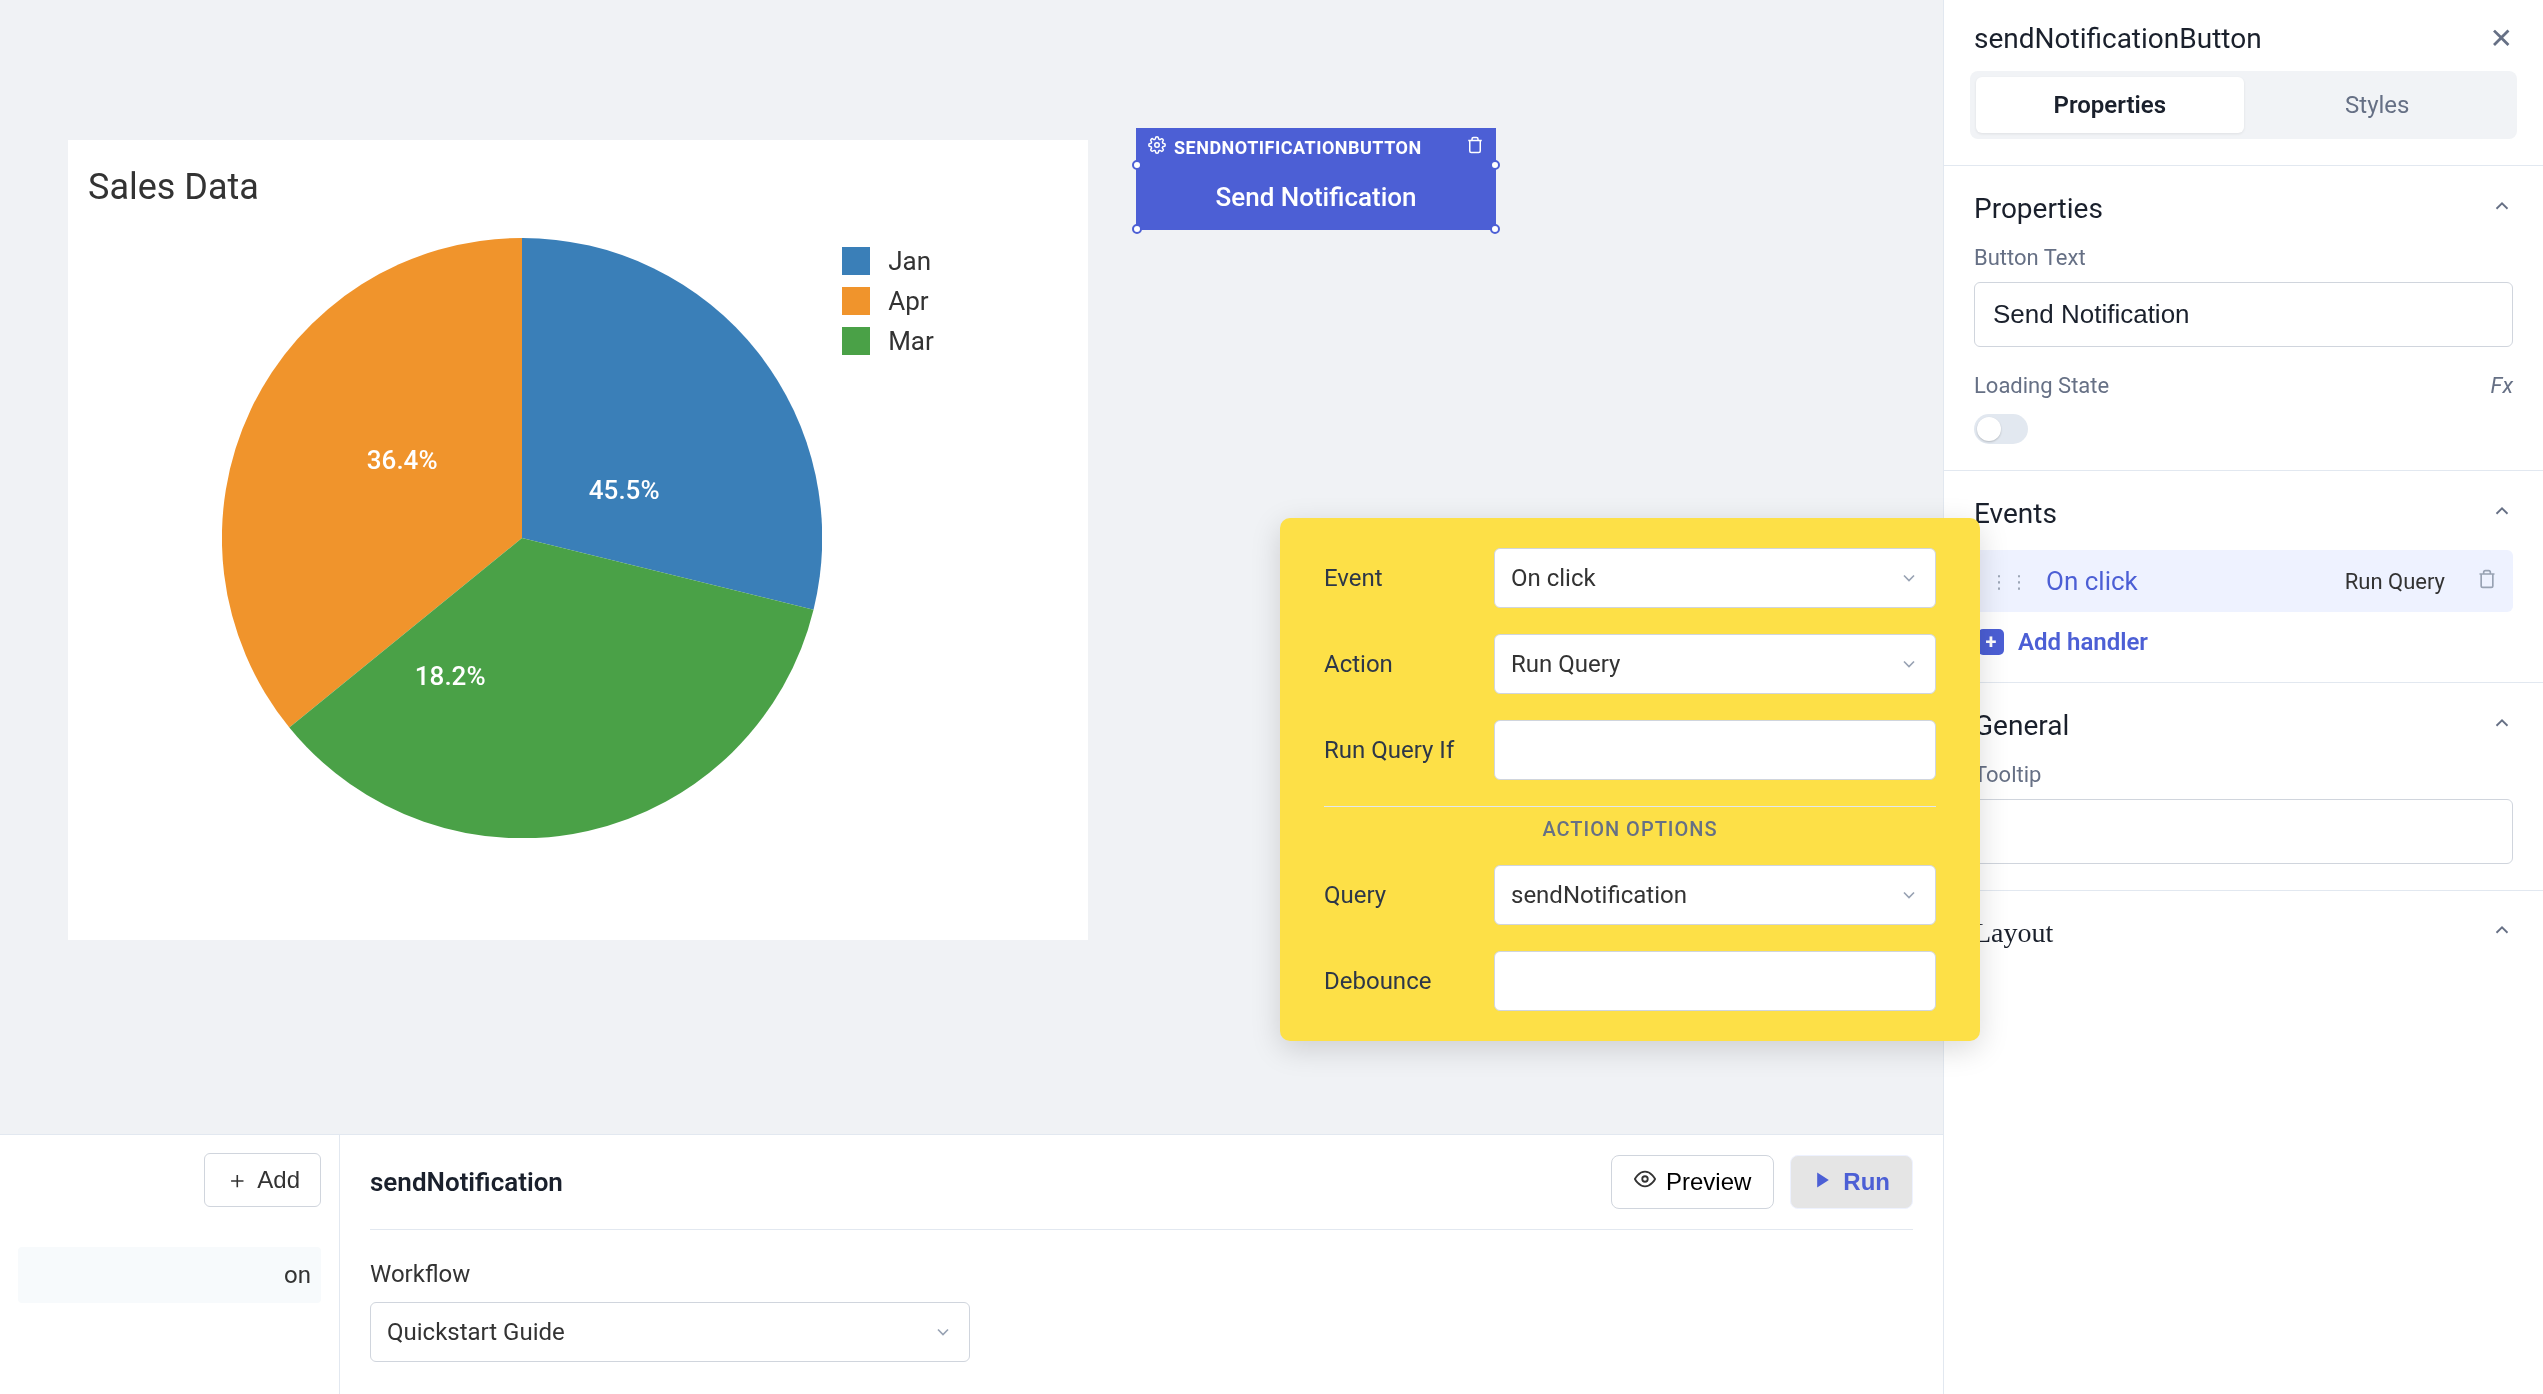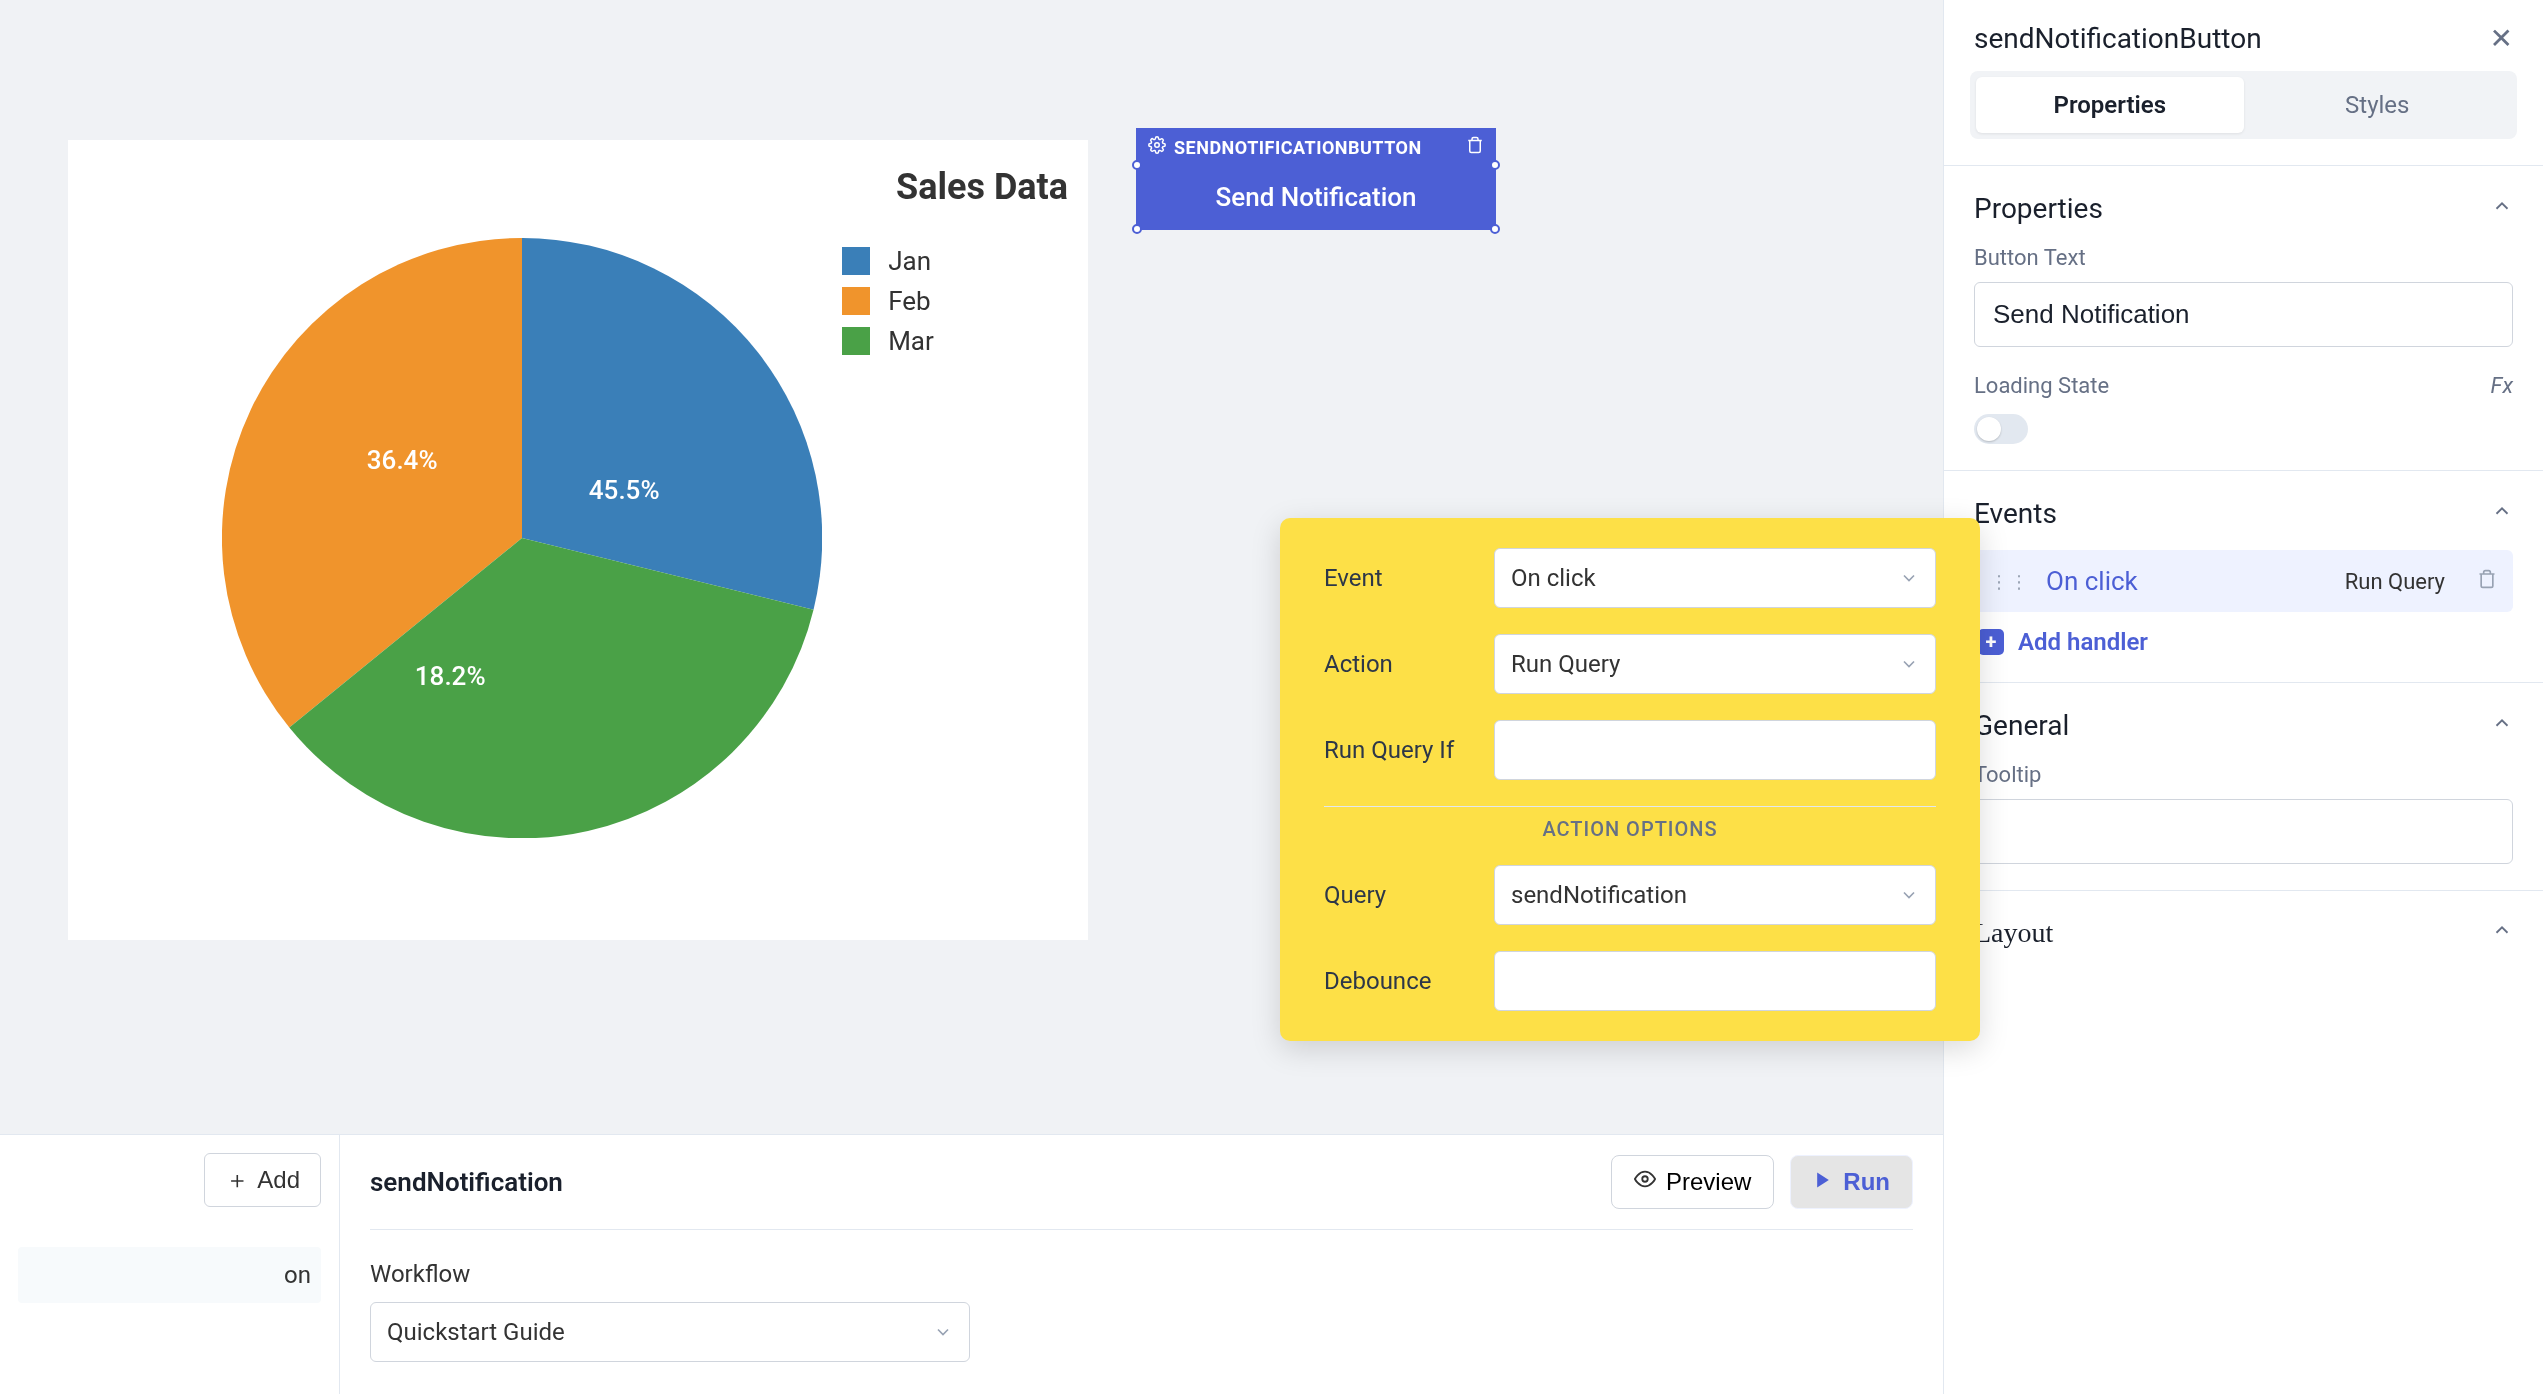--- a/index.html
+++ b/index.html
@@ -22,23 +22,23 @@
 .chart-container {
   position: absolute;
   left: 68px;
   top: 140px;
   width: 1020px;
   height: 800px;
   background: #fff;
   padding: 20px;
 }
 .chart-title {
-  text-align: right;
+  text-align: left;
   font-size: 36px;
-  font-weight: 700;
+  font-weight: 400;
   color: #333;
   margin-top: 6px;
   margin-bottom: 30px;
 }
 .chart-body {
   display: flex;
   justify-content: center;
   align-items: flex-start;
 }
 .pie-wrap {
@@ -345,21 +345,21 @@
           <div class="pie-label" style="left:30%;top:37%;">36.4%</div>
           <div class="pie-label" style="left:38%;top:73%;text-align:center;">18.2%</div>
         </div>
         <div class="legend">
           <div class="legend-item">
               <span class="legend-swatch" style="background:#3a7fb8"></span>
               <span>Jan</span>
             </div>
           <div class="legend-item">
               <span class="legend-swatch" style="background:#f0942c"></span>
-              <span>Feb</span>
+              <span>Apr</span>
             </div>
           <div class="legend-item">
               <span class="legend-swatch" style="background:#4aa147"></span>
               <span>Mar</span>
             </div>
         </div>
       </div>
     </div>
 
     <div class="widget-selected">

